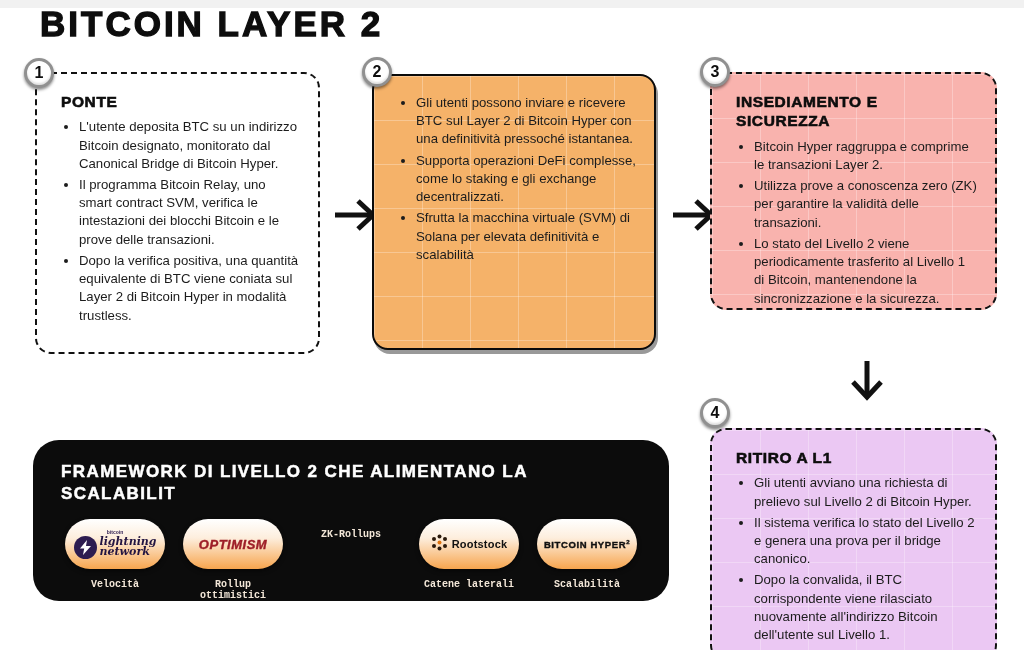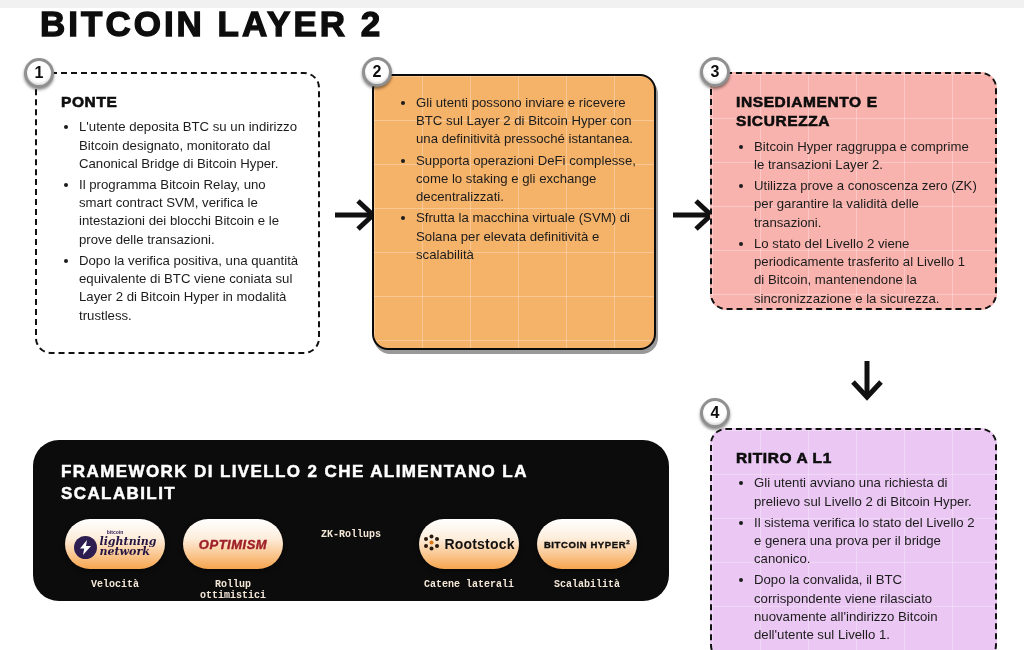--- a/index.html
+++ b/index.html
@@ -91,21 +91,21 @@
   }
   .optimism-text {
     font-style:italic; font-weight:bold; font-size:13px; letter-spacing:0.5px;
     color:#9e1f28; -webkit-text-stroke:0.4px #9e1f28;
   }
   .zk-row { display:flex; align-items:center; gap:4px; }
   .zk-text-col { display:flex; flex-direction:column; align-items:flex-start; }
   .zk-name { font-size:9.5px; font-weight:bold; color:#111; letter-spacing:0.3px; }
   .zk-tagline { width:42px; height:2px; background:#8a8a8a; margin-top:2px; border-radius:1px; }
   .rs-row { display:flex; align-items:center; gap:4px; }
-  .rs-name { font-size:14px; font-weight:bold; color:#111; letter-spacing:0.2px; }
+  .rs-name { font-size:11px; font-weight:bold; color:#111; letter-spacing:0.2px; }
   .bh-name { font-size:9.5px; font-weight:bold; color:#111; letter-spacing:0.6px;
              -webkit-text-stroke:0.4px #111; }
   .bh-name sup { font-size:6px; }
 </style>
 </head>
 <body>
 
 <div class="stage">
 
   <div class="top-strip"></div>

